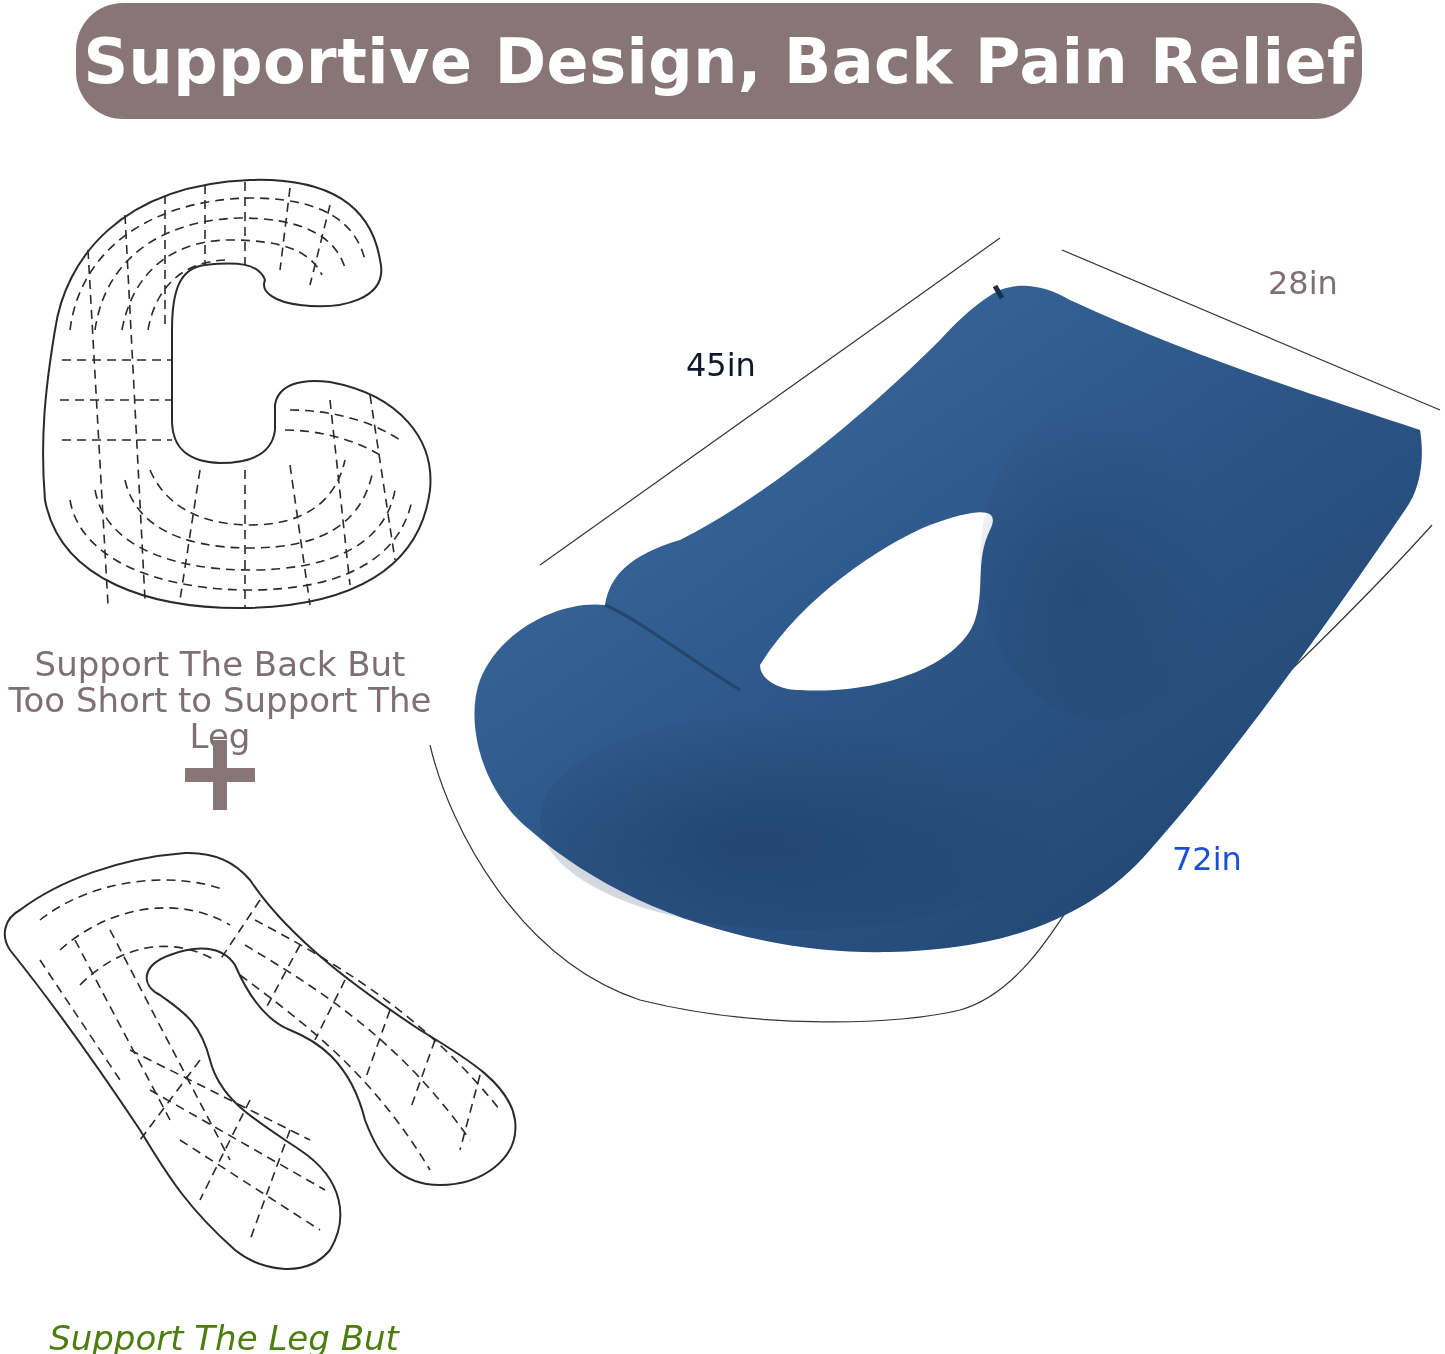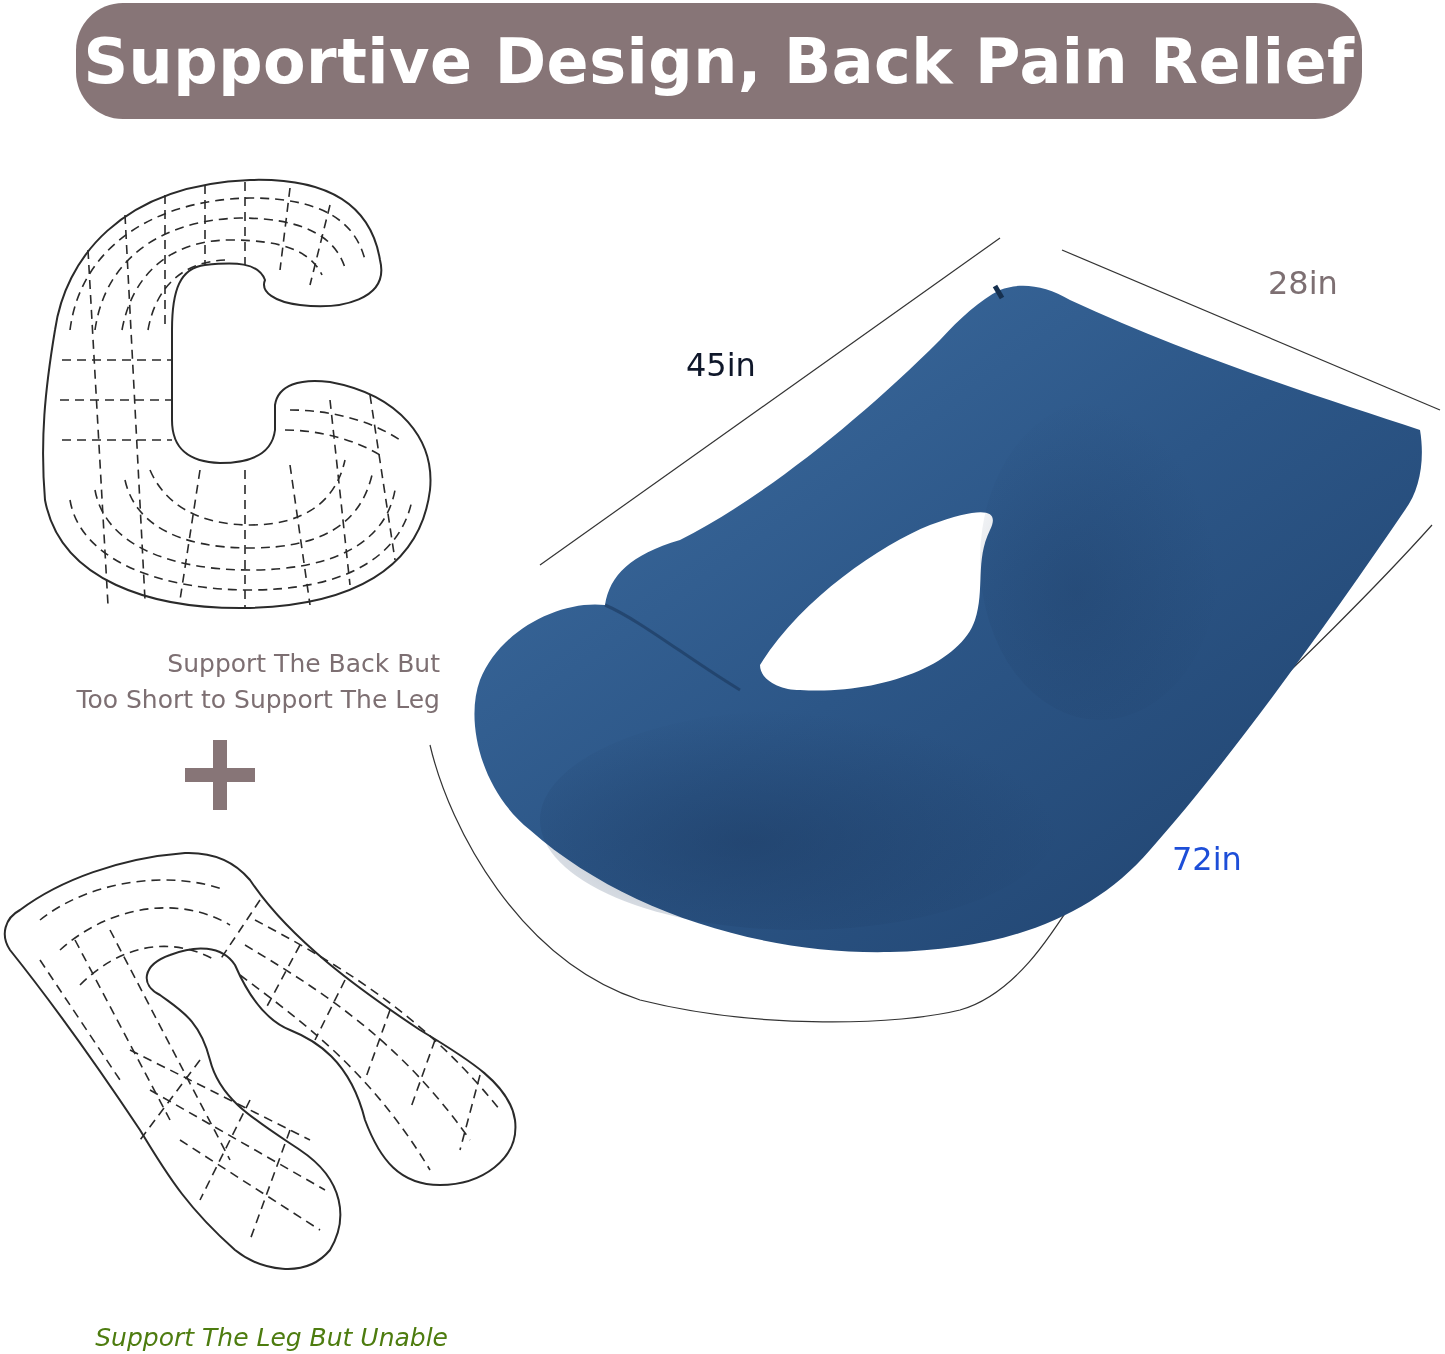--- a/index.html
+++ b/index.html
@@ -2,21 +2,21 @@
 <html><head>
 <meta charset="utf-8">
 <style>
   html, body { margin: 0; padding: 0; background: #ffffff; }
   body { width: 1445px; height: 1354px; position: relative; overflow: hidden;
          font-family: "DejaVu Sans", "Liberation Sans", sans-serif; }
   .banner { position: absolute; left: 76px; top: 3px; width: 1286px; height: 116px;
             border-radius: 47px; display: flex; align-items: center; justify-content: center; }
   .banner-title { color: #ffffff; font-weight: bold; font-size: 62px; letter-spacing: 0.5px;
                   font-family: "DejaVu Sans", sans-serif; white-space: nowrap; }
-  .caption { position: absolute; text-align: right; font-size: 25px; line-height: 36px;
+  .caption { position: absolute; text-align: center; font-size: 34px; line-height: 36px;
              font-family: "DejaVu Sans", sans-serif; }
   .dim { position: absolute; font-size: 32px; font-family: "DejaVu Sans", sans-serif; }
   svg { position: absolute; left: 0; top: 0; }
   .plus { position: absolute; }
   .plus .v, .plus .h { position: absolute; }
 </style>
 </head>
 <body>
 
 <div class="banner" style="background:#877577;">

